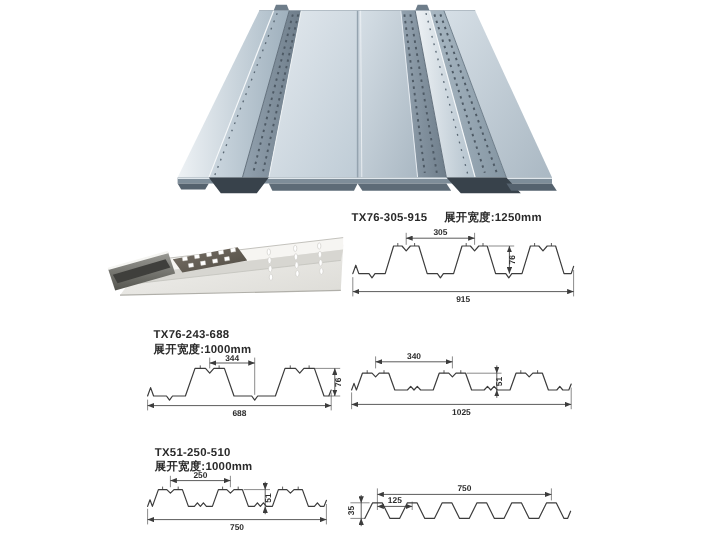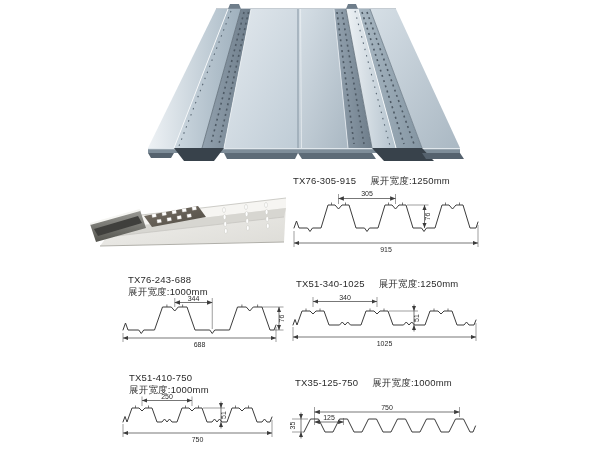--- a/index.html
+++ b/index.html
@@ -1,17 +1,17 @@
 <!DOCTYPE html>
 <html><head>
 <meta charset="utf-8">
 <style>
   html,body{margin:0;padding:0;background:#fff;}
   .canvas{position:relative;width:532px;height:450px;background:#ffffff;overflow:hidden;
-          font-family:"Liberation Sans",sans-serif;}
+          font-family:"Liberation Sans",sans-serif;font-weight:bold;}
   .abs{position:absolute;}
   .dtitle{position:absolute;font-size:9.5px;color:#2a2a2a;white-space:nowrap;letter-spacing:.2px;}
   .dtitle .gap{margin-left:14px;}
   .dtitle.two{line-height:11.5px;}
   svg{overflow:visible;display:block;}
   .prof{fill:none;stroke:#3c3c3c;stroke-width:1;stroke-linejoin:round;stroke-linecap:round;}
   .dl{stroke:#3c3c3c;stroke-width:0.7;fill:none;}
   .ext{stroke:#3c3c3c;stroke-width:0.5;}
   .tick{stroke:#3c3c3c;stroke-width:0.7;}
   .dtxt{font-size:7px;fill:#2a2a2a;font-family:"Liberation Sans",sans-serif;}
@@ -225,23 +225,20 @@
       <text class="dtxt" x="165.8" y="22.5" text-anchor="middle" transform="rotate(-90 165.8 22.5)">76</text>
     </g>
     <g>
       <line class="ext" x1="5" y1="37" x2="5" y2="46"></line>
       <line class="ext" x1="158" y1="31" x2="158" y2="46"></line>
       <line class="dl" x1="5" y1="42" x2="158" y2="42" marker-start="url(#ar-s)" marker-end="url(#ar-e)"></line>
       <text class="dtxt" x="81.5" y="51" text-anchor="middle">688</text>
     </g>
   </svg>
 
-  <div class="dtitle" style="left:296px;top:278px">
-    <span>TX51-340-1025</span><span class="gap">展开宽度:1250mm</span>
-  </div>
   <svg class="abs" style="left:288px;top:294px" width="204" height="68" viewBox="0 0 204 68">
     <path class="prof" d="M5,31 l2,-5.5 l2,5.5 l5,-14 h8 l3,3 l3,-3 h8 l5,14 h10.5 l2.75,-3 l2.75,3 l2.75,-3 l2.75,3 h10.5 l5,-14 h8 l3,3 l3,-3 h8 l5,14 h10.5 l2.75,-3 l2.75,3 l2.75,-3 l2.75,3 h10.5 l5,-14 h8 l3,3 l3,-3 h8 l5,14 h7 l2.5,-3 l2.5,3 h5 l2,-5"></path>
     <g>
       <line class="tick" x1="18" y1="14.5" x2="18" y2="17"></line>
         <line class="tick" x1="32" y1="14.5" x2="32" y2="17"></line>
       <line class="tick" x1="82" y1="14.5" x2="82" y2="17"></line>
         <line class="tick" x1="96" y1="14.5" x2="96" y2="17"></line>
       <line class="tick" x1="146" y1="14.5" x2="146" y2="17"></line>
         <line class="tick" x1="160" y1="14.5" x2="160" y2="17"></line>
     </g>
@@ -260,21 +257,21 @@
     </g>
     <g>
       <line class="ext" x1="5" y1="33" x2="5" y2="47"></line>
       <line class="ext" x1="188" y1="29" x2="188" y2="47"></line>
       <line class="dl" x1="5" y1="43" x2="188" y2="43" marker-start="url(#ar-s)" marker-end="url(#ar-e)"></line>
       <text class="dtxt" x="96.5" y="52" text-anchor="middle">1025</text>
     </g>
   </svg>
 
   <div class="dtitle two" style="left:129px;top:372px">
-    <div>TX51-410-750</div>
+    <div>TX51-250-510</div>
     <div>展开宽度:1000mm</div>
   </div>
   <svg class="abs" style="left:118px;top:394px" width="168" height="56" viewBox="0 0 168 56">
     <path class="prof" d="M5,28 l2,-5.5 l2,5.5 l5,-14 h7 l3,3 l3,-3 h7 l5,14 h5 l2.5,-3 l2.5,3 l2.5,-3 l2.5,3 h5 l5,-14 h7 l3,3 l3,-3 h7 l5,14 h5 l2.5,-3 l2.5,3 l2.5,-3 l2.5,3 h5 l5,-14 h7 l3,3 l3,-3 h7 l5,14 h5 l2.5,-3 l2.5,3 h3 l2,-5"></path>
     <g>
       <line class="tick" x1="17.5" y1="11.5" x2="17.5" y2="14"></line>
         <line class="tick" x1="30.5" y1="11.5" x2="30.5" y2="14"></line>
       <line class="tick" x1="67.5" y1="11.5" x2="67.5" y2="14"></line>
         <line class="tick" x1="80.5" y1="11.5" x2="80.5" y2="14"></line>
       <line class="tick" x1="117.5" y1="11.5" x2="117.5" y2="14"></line>
@@ -294,23 +291,20 @@
       <text class="dtxt" x="107.5" y="21" text-anchor="middle" transform="rotate(-90 107.5 21)">51</text>
     </g>
     <g>
       <line class="ext" x1="5" y1="30" x2="5" y2="43"></line>
       <line class="ext" x1="154" y1="26" x2="154" y2="43"></line>
       <line class="dl" x1="5" y1="39" x2="154" y2="39" marker-start="url(#ar-s)" marker-end="url(#ar-e)"></line>
       <text class="dtxt" x="79.5" y="48" text-anchor="middle">750</text>
     </g>
   </svg>
 
-  <div class="dtitle" style="left:295px;top:377px">
-    <span>TX35-125-750</span><span class="gap">展开宽度:1000mm</span>
-  </div>
   <svg class="abs" style="left:288px;top:392px" width="210" height="58" viewBox="0 0 210 58">
     <path class="prof" d="M16,40 l6.5,-13 h8 l6.5,13 h8 l6.5,-13 h8 l6.5,13 h8 l6.5,-13 h8 l6.5,13 h8 l6.5,-13 h8 l6.5,13 h8 l6.5,-13 h8 l6.5,13 h8 l6.5,-13 h8 l6.5,13 h3 l2.5,-6"></path>
     <g>
       <line class="ext" x1="26.5" y1="15" x2="26.5" y2="33"></line>
       <line class="ext" x1="171.5" y1="15" x2="171.5" y2="25"></line>
       <line class="dl" x1="26.5" y1="20" x2="171.5" y2="20" marker-start="url(#ar-s)" marker-end="url(#ar-e)"></line>
       <text class="dtxt" x="99" y="17.5" text-anchor="middle">750</text>
     </g>
     <g>
       <line class="ext" x1="55.5" y1="26" x2="55.5" y2="33"></line>

